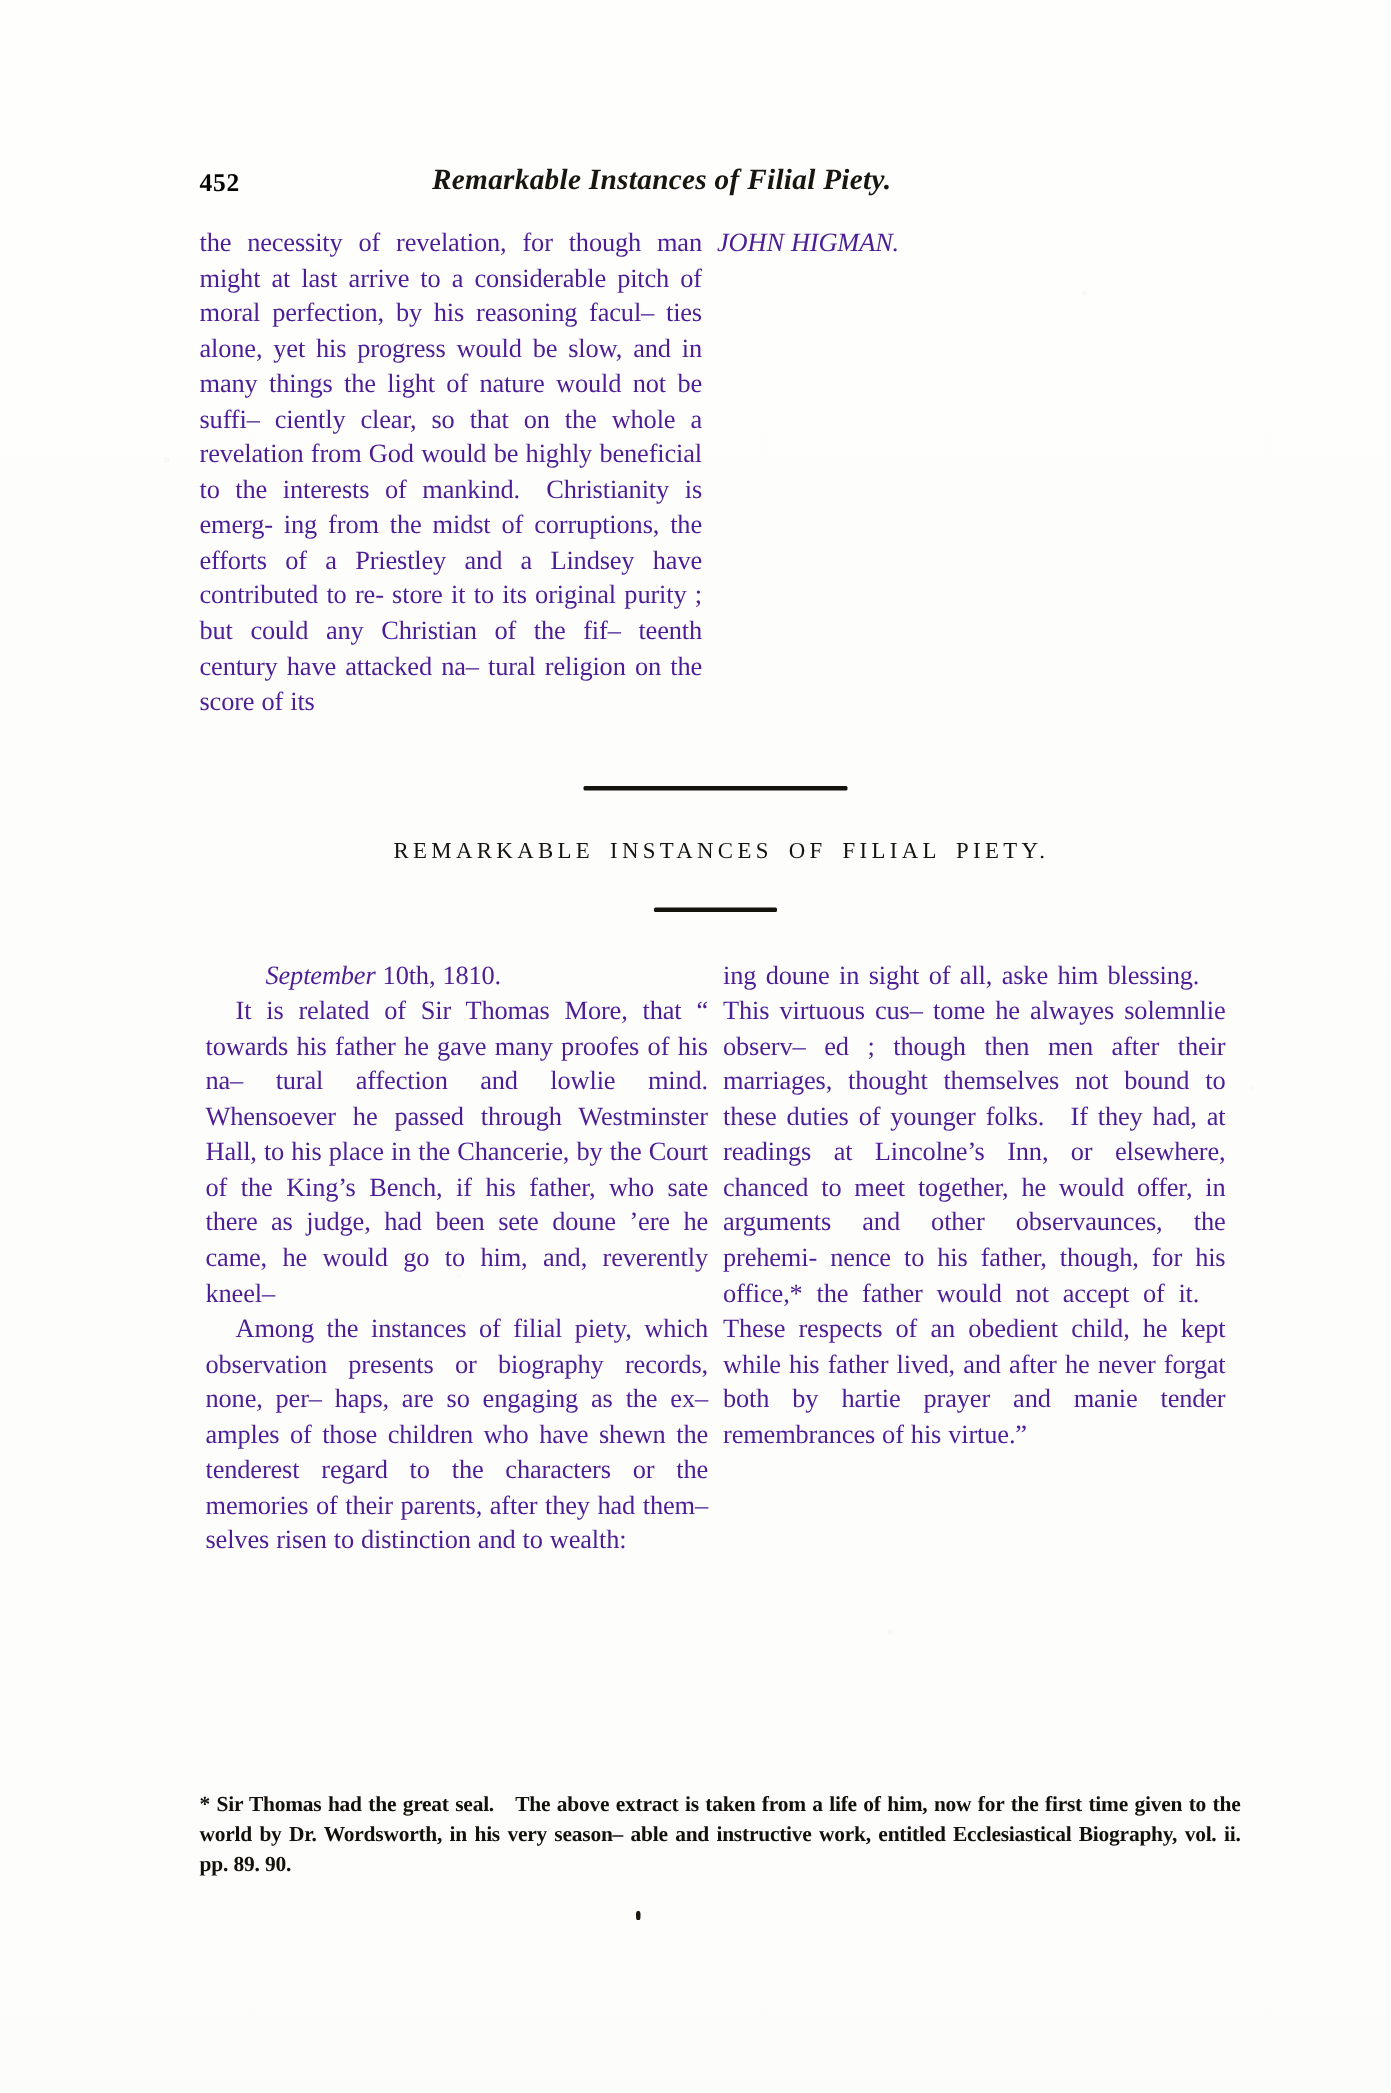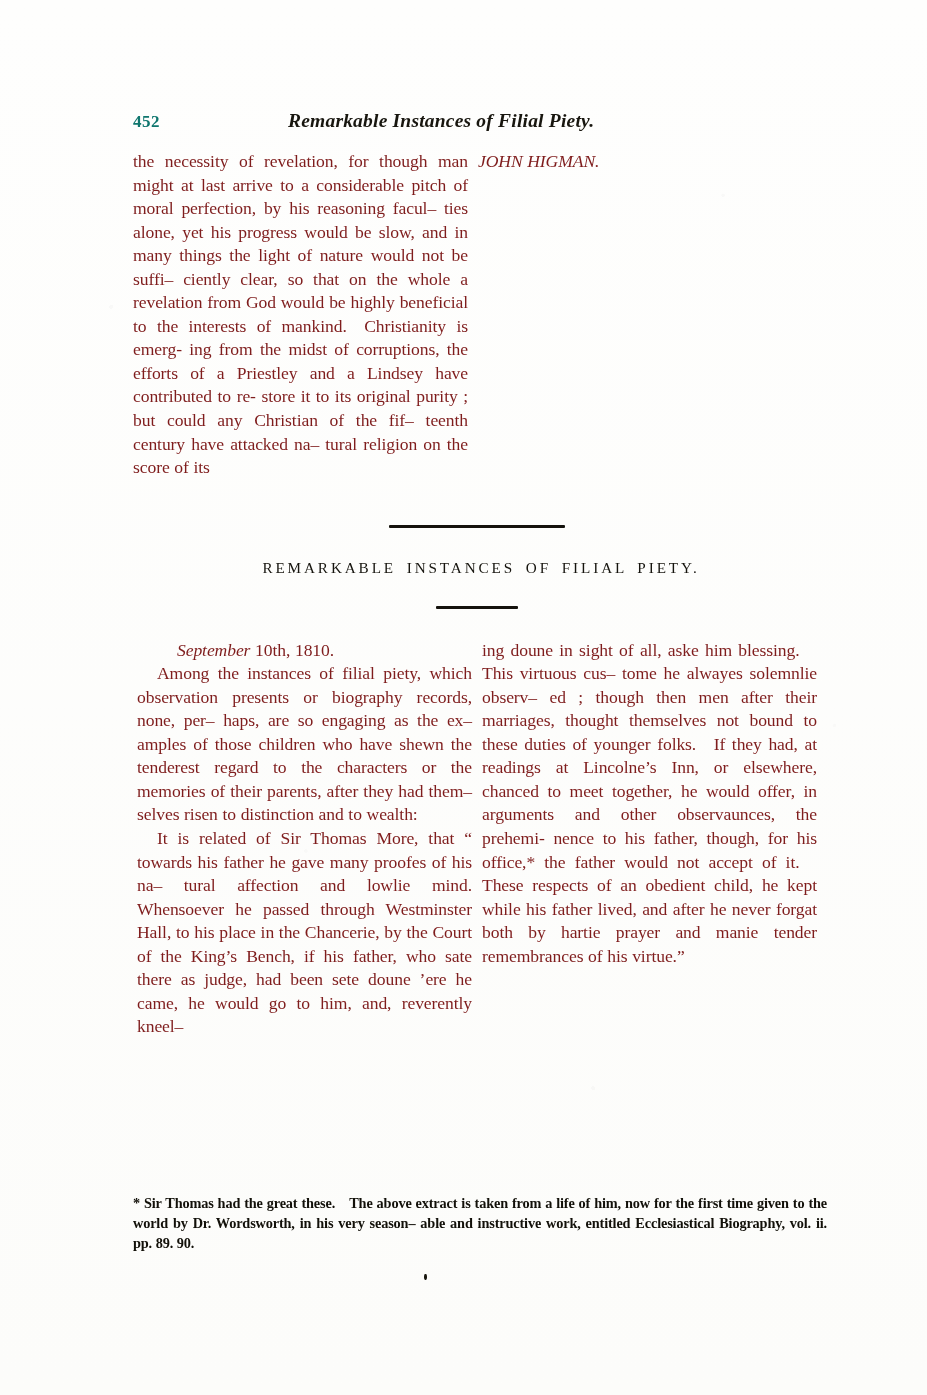--- a/index.html
+++ b/index.html
@@ -45,21 +45,21 @@
     height: 42px;
     margin-top: 108px;
   }
   .folio {
     position: absolute;
     left: 0;
     top: 4px;
     font-weight: bold;
     font-size: 17px;
     letter-spacing: 0.5px;
-    color: #0f766e;
+    color: #000000;
   }
   .runtitle {
     position: absolute;
     left: 155px;
     top: 2px;
     font-style: italic;
     font-weight: bold;
     font-size: 19.5px;
     color: #18160f;
     letter-spacing: 0.2px;
@@ -71,21 +71,21 @@
     gap: 10px;
   }
   .col {
     width: 335px;
   }
   .col p {
     margin: 0;
     font-size: 17.6px;
     line-height: 23.55px;
     text-align: justify;
-    color: #7f1d1d;
+    color: #4c1d95;
     letter-spacing: -0.1px;
     word-spacing: 0.4px;
     -webkit-font-smoothing: none;
   }
   .col p.ind { text-indent: 20px; }
   .col p.noind { text-indent: 0; }
   .sig {
     margin: 0;
     font-size: 19px;
     line-height: 24px;
@@ -186,28 +186,28 @@
 
     <div class="sechead">Remarkable Instances of Filial Piety.</div>
 
     <div class="sechead-rule rule-wrap">
       <span class="rule short"></span>
     </div>
 
     <div class="cols article">
       <div class="col">
         <p class="datum"><span class="it">September</span><span> 10th, 1810.</span></p>
+        <p class="ind">It is related of Sir Thomas More, that “ towards his father he gave many proofes of his na– tural affection and lowlie mind. Whensoever he passed through Westminster Hall, to his place in the Chancerie, by the Court of the King’s Bench, if his father, who sate there as judge, had been sete doune ’ere he came, he would go to him, and, reverently kneel–</p>
         <p class="ind">Among the instances of filial piety, which observation presents or biography records, none, per– haps, are so engaging as the ex– amples of those children who have shewn the tenderest regard to the characters or the memories of their parents, after they had them– selves risen to distinction and to wealth:</p>
-        <p class="ind">It is related of Sir Thomas More, that “ towards his father he gave many proofes of his na– tural affection and lowlie mind. Whensoever he passed through Westminster Hall, to his place in the Chancerie, by the Court of the King’s Bench, if his father, who sate there as judge, had been sete doune ’ere he came, he would go to him, and, reverently kneel–</p>
       </div>
       <div class="col">
         <p class="noind">ing doune in sight of all, aske him blessing. This virtuous cus– tome he alwayes solemnlie observ– ed ; though then men after their marriages, thought themselves not bound to these duties of younger folks. If they had, at readings at Lincolne’s Inn, or elsewhere, chanced to meet together, he would offer, in arguments and other observaunces, the prehemi- nence to his father, though, for his office,* the father would not accept of it. These respects of an obedient child, he kept while his father lived, and after he never forgat both by hartie prayer and manie tender remembrances of his virtue.”</p>
       </div>
     </div>
 
   </div>
 
   <div class="footnote">
-    <span class="star">*</span><span> Sir Thomas had the great these. The above extract is taken from a life of him, now for the first time given to the world by Dr. Wordsworth, in his very season– able and instructive work, entitled </span><span class="it">Ecclesiastical Biography,</span><span> vol. ii. pp. 89. 90.</span>
+    <span class="star">*</span><span> Sir Thomas had the great seal. The above extract is taken from a life of him, now for the first time given to the world by Dr. Wordsworth, in his very season– able and instructive work, entitled </span><span class="it">Ecclesiastical Biography,</span><span> vol. ii. pp. 89. 90.</span>
   </div>
 
   <div class="speck"></div>
 </div>
 
 </body></html>

